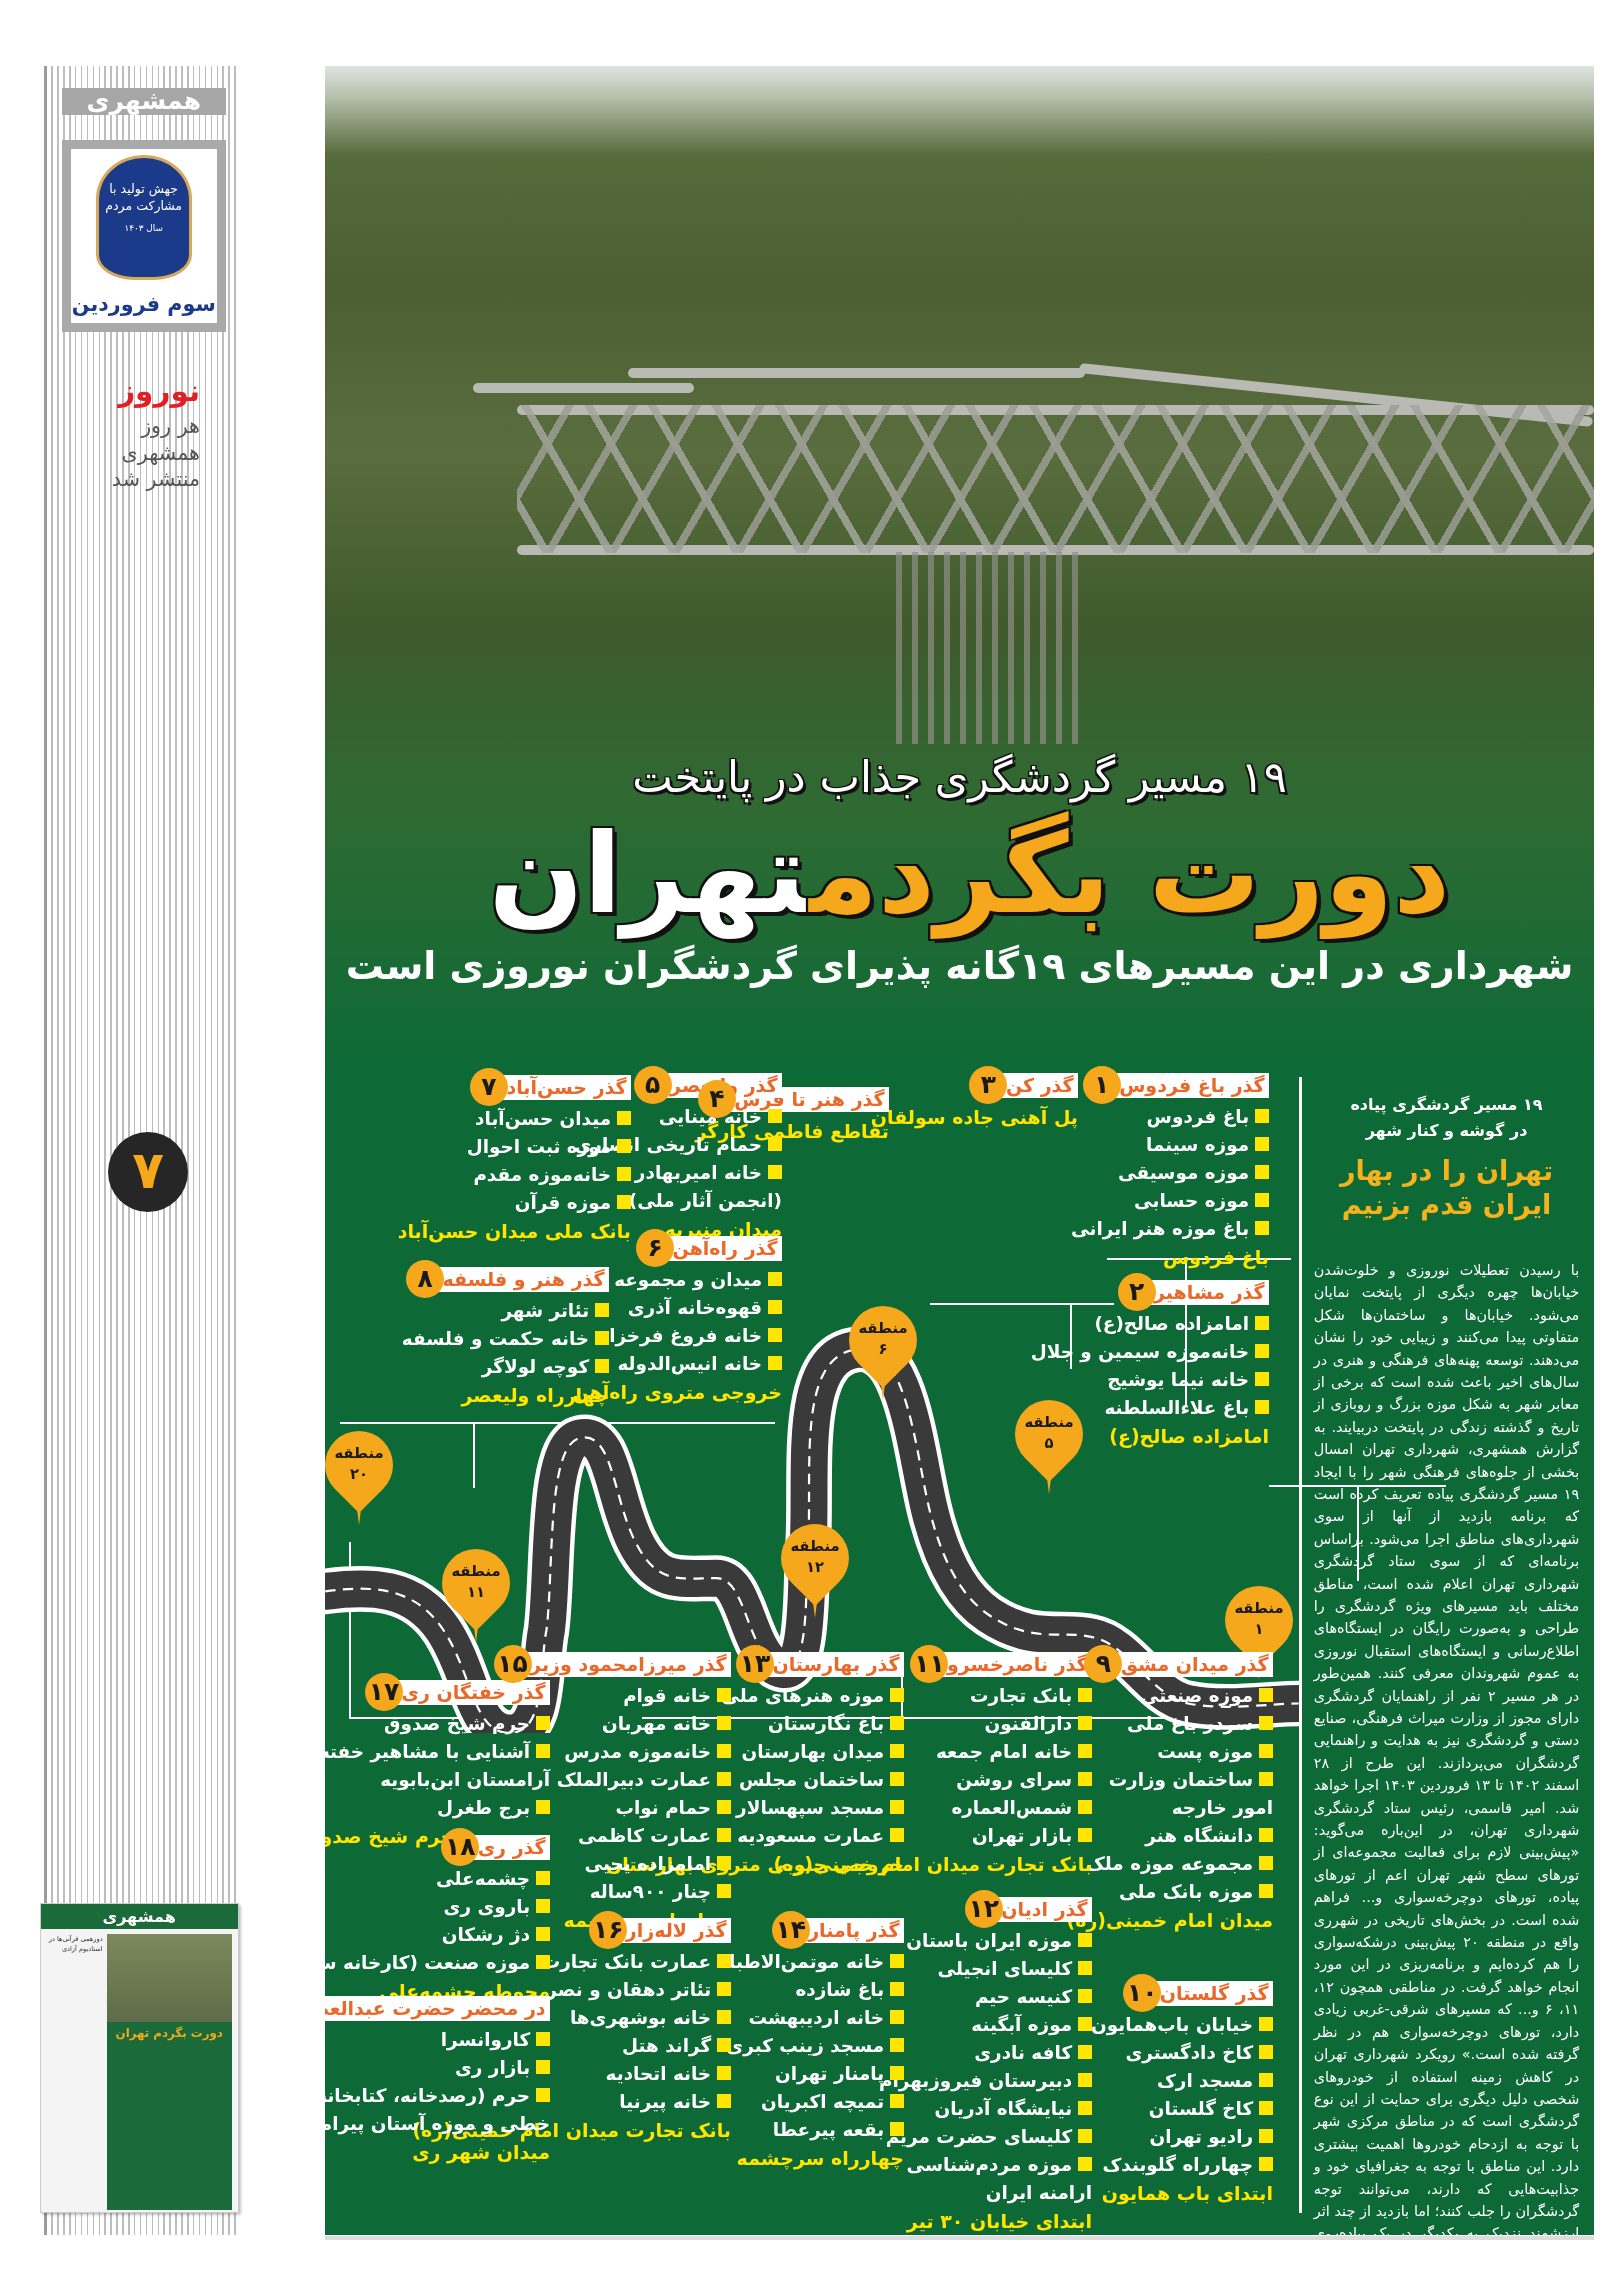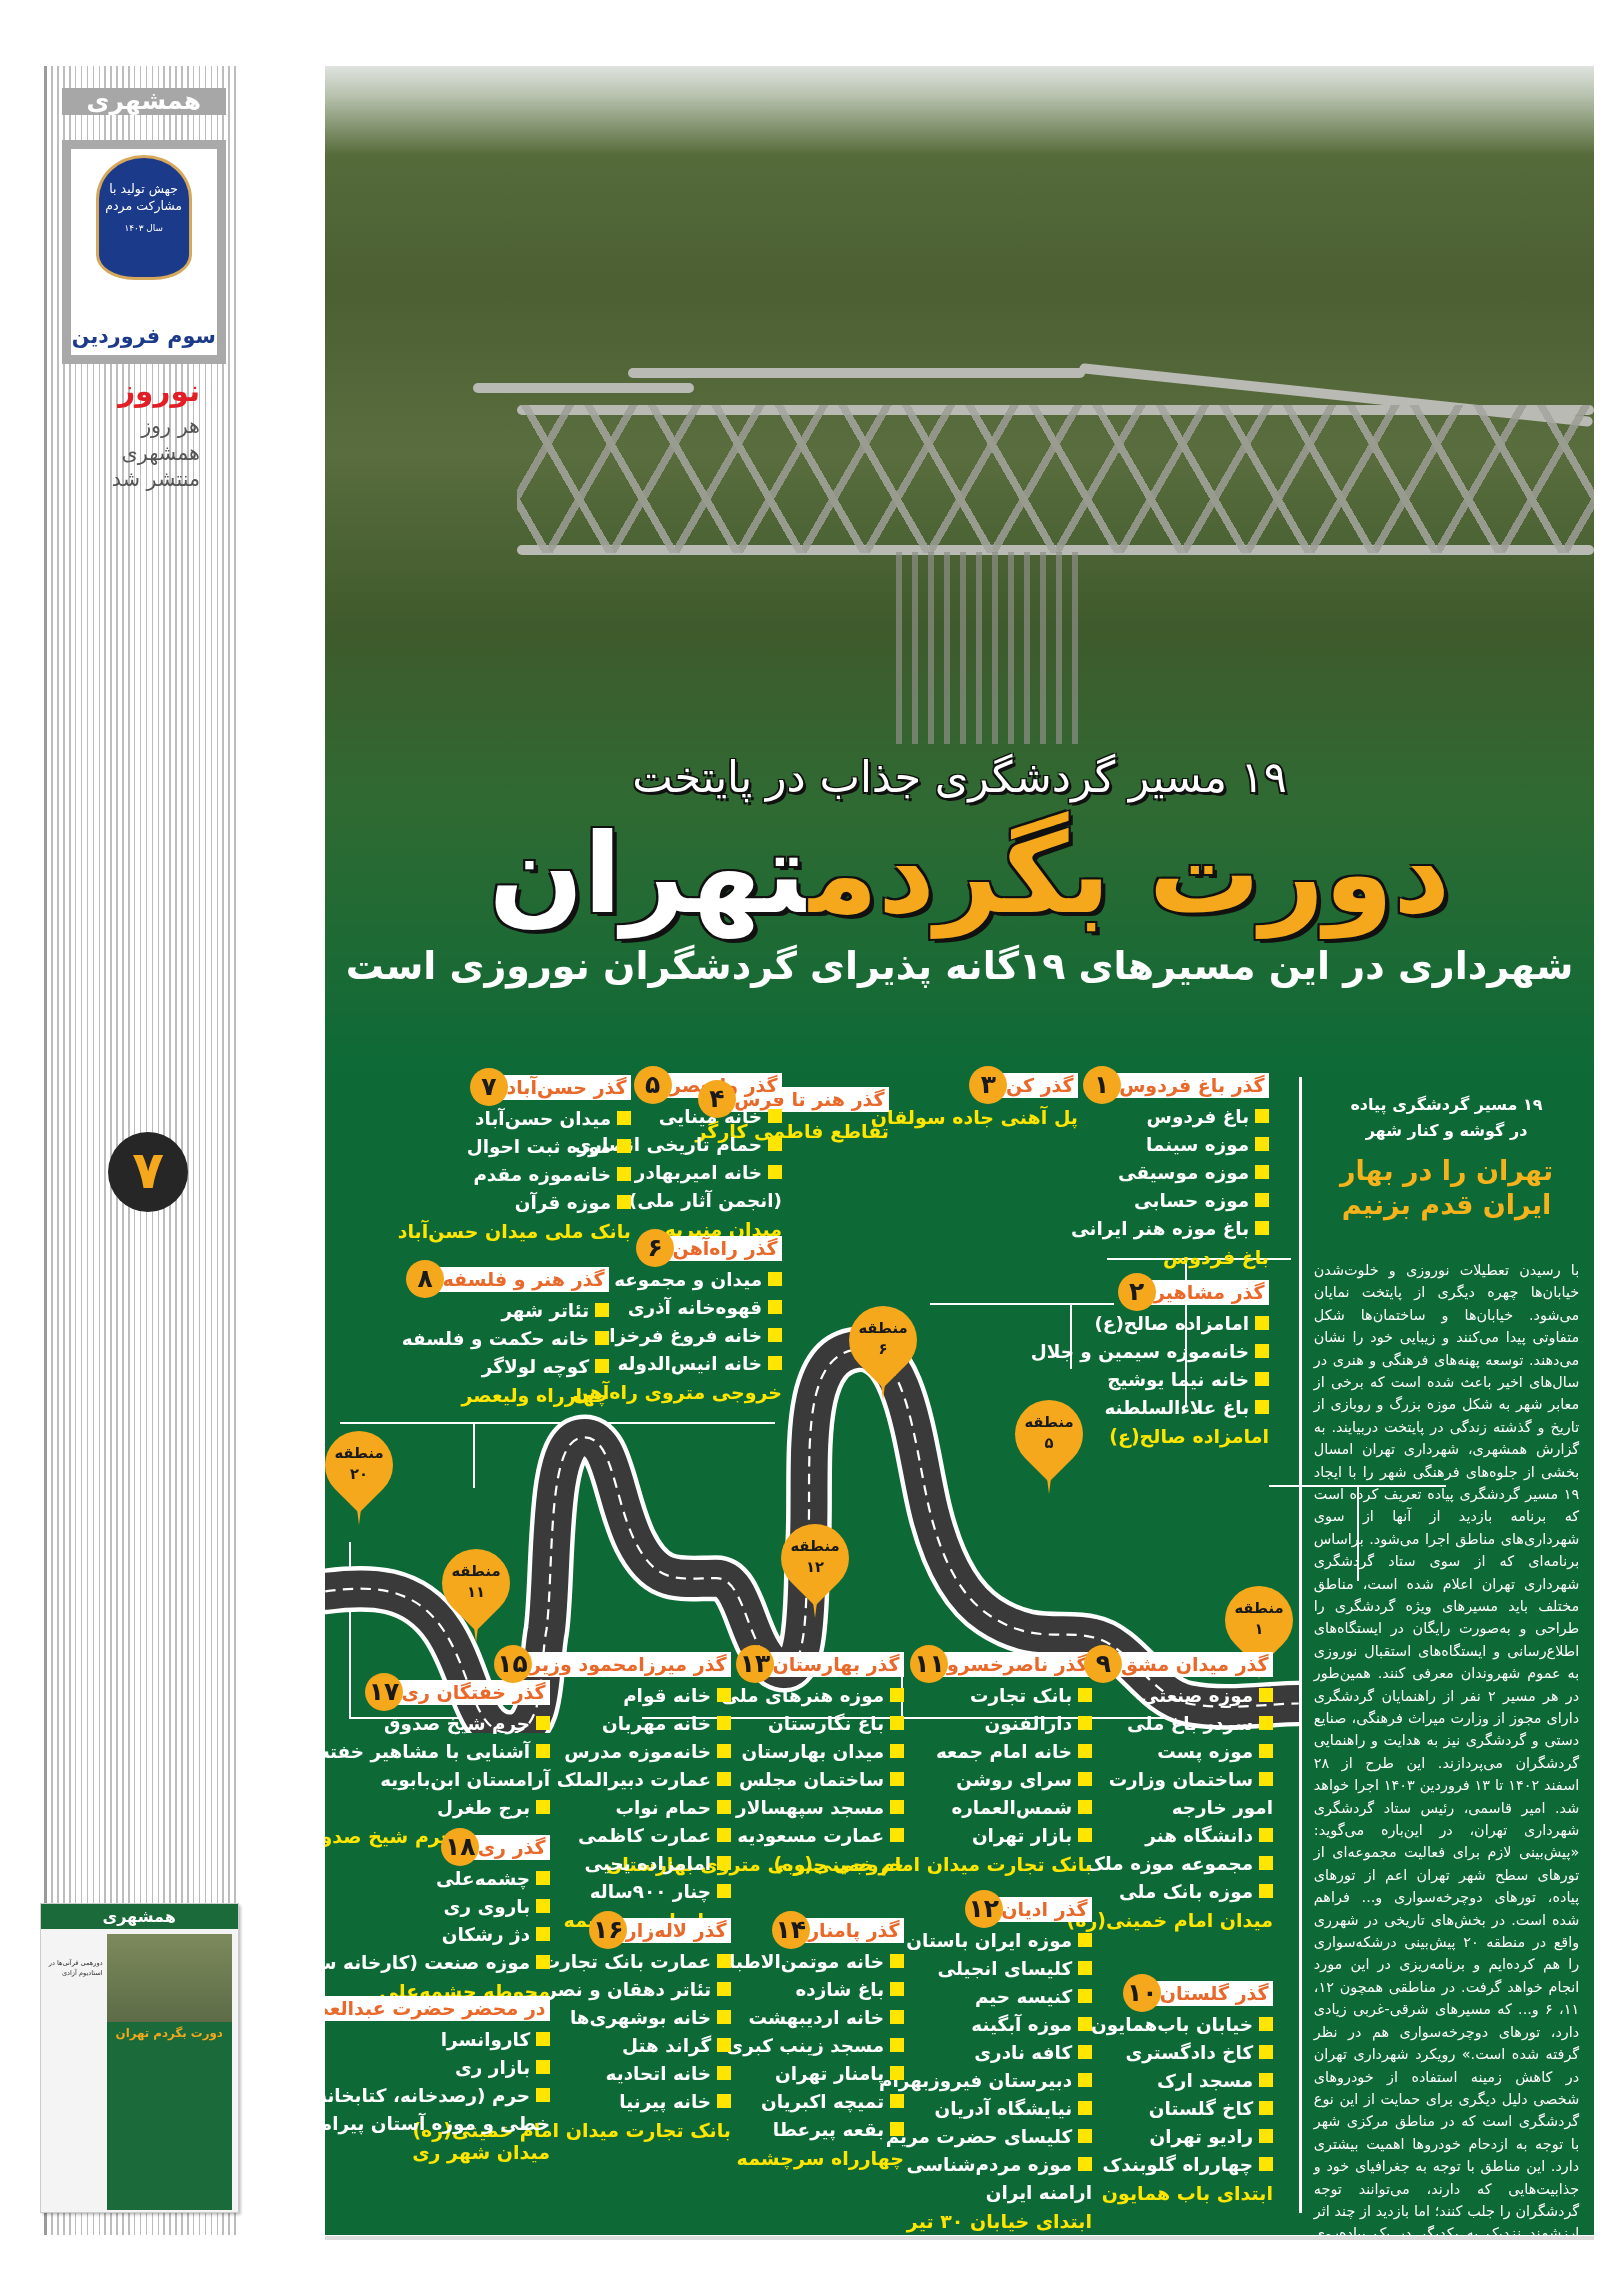--- a/index.html
+++ b/index.html
@@ -5,37 +5,37 @@
   html,body{margin:0;padding:0;}
   body{width:1623px;height:2273px;background:#ffffff;position:relative;overflow:hidden;font-family:"DejaVu Sans",sans-serif;}
   *{box-sizing:border-box;}
 
   
   .strip{position:absolute;left:44px;top:66px;width:193px;height:2169px;
     background:repeating-linear-gradient(90deg,#ffffff 0px,#ffffff 4.4px,#bdbdbd 4.4px,#bdbdbd 5.9px);
     border-left:3.7px solid #9a9a9a;}
   .strip .masthead{position:absolute;left:14.8px;top:22px;width:164px;height:26.6px;background:#a7a7a7;color:#fff;
     font-weight:bold;font-size:25px;text-align:center;line-height:26.6px;letter-spacing:1.5px;}
-  .badge-box{position:absolute;left:14.8px;top:74px;width:164px;height:224px;background:#a9a9a9;padding:8.9px;}
+  .badge-box{position:absolute;left:14.8px;top:74px;width:164px;height:192px;background:#a9a9a9;padding:8.9px;}
   .badge-inner{width:100%;height:100%;background:#fff;position:relative;}
   .dome{position:absolute;left:25px;top:5.9px;width:96px;height:125px;background:#1c3a8a;border:3.7px solid #d6a85c;
     border-radius:50% 50% 40% 40% / 35% 35% 20% 20%;color:#fff;text-align:center;font-size:12.5px;line-height:17.7px;padding-top:22px;direction:rtl;}
   .dome small{display:block;font-size:8.9px;margin-top:4.4px;}
   .badge-date{position:absolute;left:0;right:0;bottom:7.4px;text-align:center;color:#1c3a8a;font-weight:bold;font-size:20.7px;direction:rtl;}
   .nowruz{position:absolute;right:37px;top:308px;color:#e21f26;font-weight:bold;font-size:29.5px;direction:rtl;}
   .nowruz-sub{position:absolute;right:37px;top:347px;color:#555;font-size:20.7px;line-height:26.6px;direction:rtl;text-align:right;width:148px;padding-left:30px;}
   .pagenum{position:absolute;left:61px;top:1066px;width:80px;height:80px;background:#262626;border-radius:50%;
     color:#f5a81c;font-weight:bold;font-size:52px;text-align:center;line-height:77px;}
   .thumb{position:absolute;left:-7.4px;top:1837px;width:199px;height:310px;background:#f4f4f4;border:0.7px solid #ccc;overflow:hidden;
     box-shadow:1.5px 1.5px 3px rgba(0,0,0,.3);}
   .thumb .t-head{height:25px;background:#1b6a3a;color:#fff;font-size:16px;font-weight:bold;text-align:center;line-height:25px;}
   .thumb .t-photo{position:absolute;right:5.9px;top:29.5px;width:125px;height:89px;background:linear-gradient(#7d8a5c,#5d6b47);}
   .thumb .t-green{position:absolute;right:5.9px;top:118px;width:125px;height:188px;background:#1b6a3a;color:#fff;font-size:7.4px;text-align:center;direction:rtl;padding-top:4.4px;}
   .thumb .t-green b{color:#f5a81c;font-size:11.8px;display:block;}
-  .thumb .t-side{position:absolute;left:3px;top:31px;width:59px;height:273px;font-size:6.6px;color:#333;direction:rtl;line-height:9.6px;margin-top:24px;}
+  .thumb .t-side{position:absolute;left:3px;top:31px;width:59px;height:273px;font-size:6.6px;color:#333;direction:rtl;line-height:9.6px;}
 
   
   .main{position:absolute;left:325px;top:66px;width:1269px;height:2169px;background:#0d6a36;overflow:hidden;}
   .photo{position:absolute;left:0;top:0;width:1269px;height:1003px;
     background:
       radial-gradient(ellipse 664px 192px at 635px 487px, rgba(150,150,145,0.0) 0, rgba(0,0,0,0) 100%),
       linear-gradient(180deg,#dfe3df 0px,#b8c2ae 29.5px,#566b3a 89px,#4b5f33 221px,#5a6d3e 384px,#3f5a2c 561px,#2f6a32 738px,#136a36 959px,#0d6a36 1003px);}
   .bridge{position:absolute;left:148px;top:243px;width:1122px;height:310px;}
   .bridge .deck{position:absolute;height:10.3px;background:#b9bab3;border-radius:5.2px;}
   .bridge .truss{position:absolute;left:44px;top:96px;width:1077px;height:148px;

